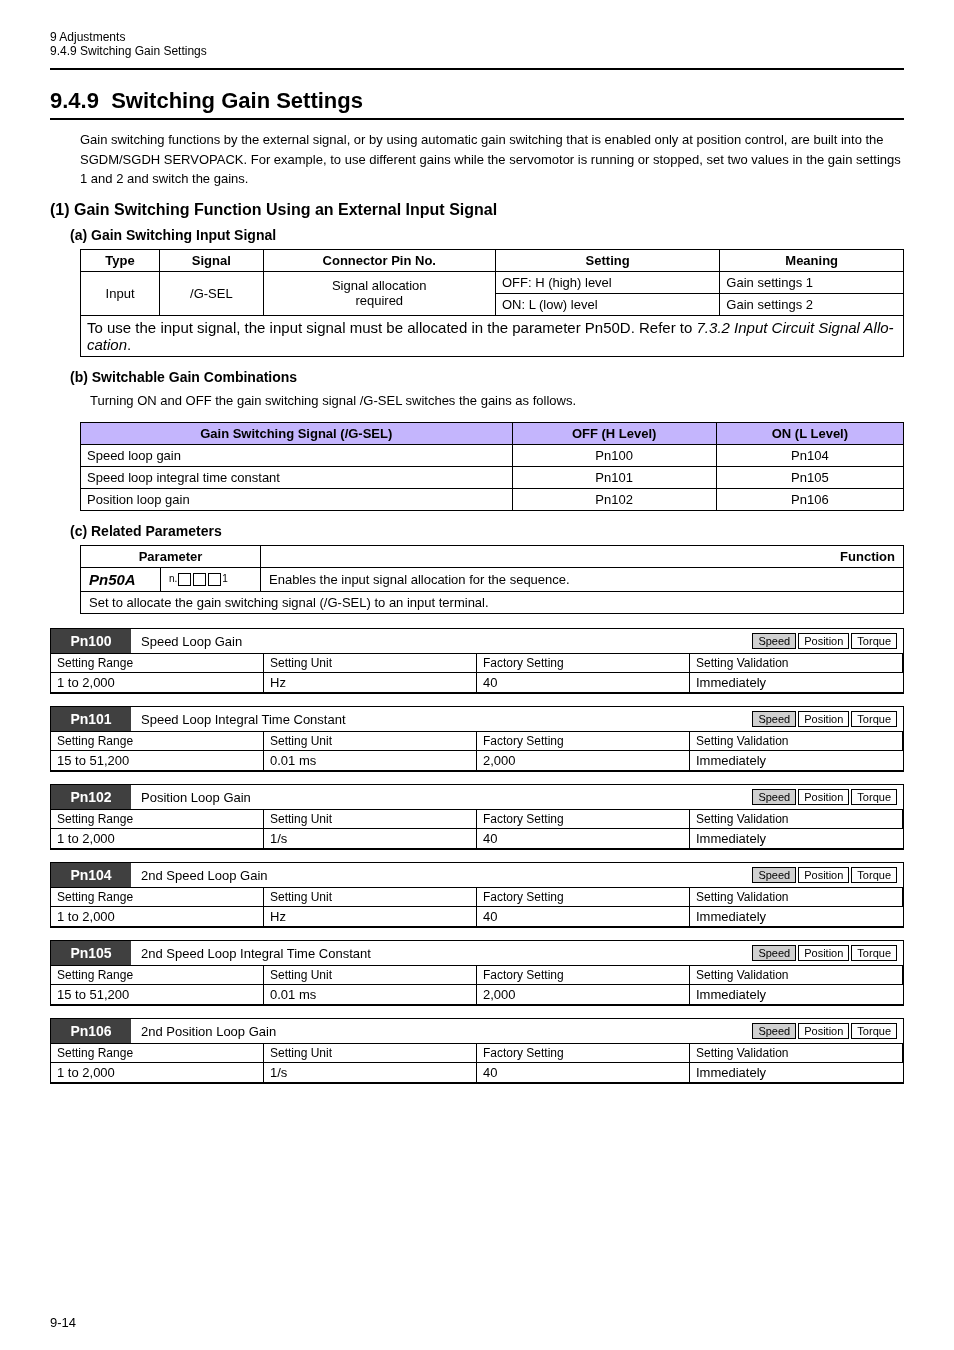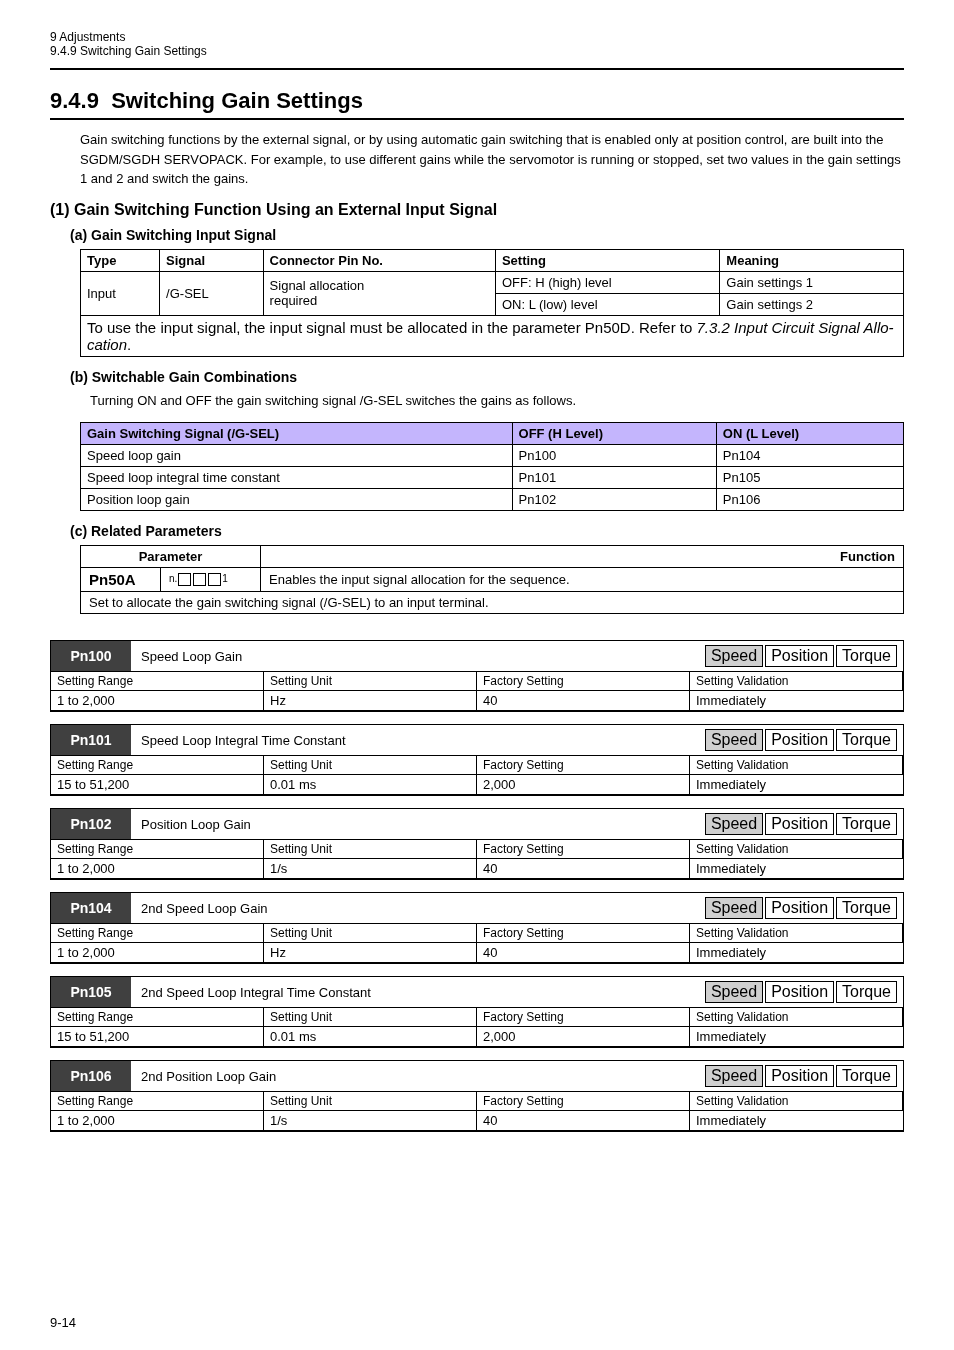--- a/index.html
+++ b/index.html
@@ -63,26 +63,26 @@
     }
     table th, table td {
       border: 1px solid #000;
       padding: 3px 6px;
       text-align: left;
       vertical-align: middle;
     }
     table th {
       background: #fff;
       font-weight: bold;
-      text-align: left;
+      text-align: center;
     }
     .table-container {
       margin: 0 0 12px 0;
     }
-    .center { text-align: left; }
+    .center { text-align: center; }
     .italic { font-style: italic; }
 
     
     .gain-table th { background: #c4b5fd; }
 
     
     .param-block {
       border: 1px solid #000;
       margin-bottom: 12px;
       width: 100%;
@@ -112,21 +112,21 @@
     }
     .param-badges {
       display: flex;
       align-items: center;
       gap: 2px;
       padding: 4px 6px;
     }
     .badge {
       border: 1px solid #000;
       padding: 1px 5px;
-      font-size: 16px;
+      font-size: 11px;
       background: #fff;
       text-align: center;
     }
     .badge.active {
       background: #d0d0d0;
     }
     .param-details {
       display: grid;
       grid-template-columns: 1fr 1fr 1fr 1fr;
     }
@@ -145,29 +145,30 @@
       font-size: 12px;
     }
     .param-details .cell.value {
       font-size: 13px;
     }
 
     
     .rel-param-table {
       width: 100%;
       border-collapse: collapse;
-      margin-bottom: 26px;
+      margin-bottom: 14px;
     }
     .rel-param-table th, .rel-param-table td {
       border: 1px solid #000;
       padding: 3px 8px;
     }
     .pn50a-cell {
       font-size: 14px;
       font-weight: bold;
+      font-style: italic;
     }
     .sq {
       display: inline-block;
       width: 13px;
       height: 13px;
       border: 1px solid #000;
       vertical-align: middle;
       margin: 0 1px;
     }
 

